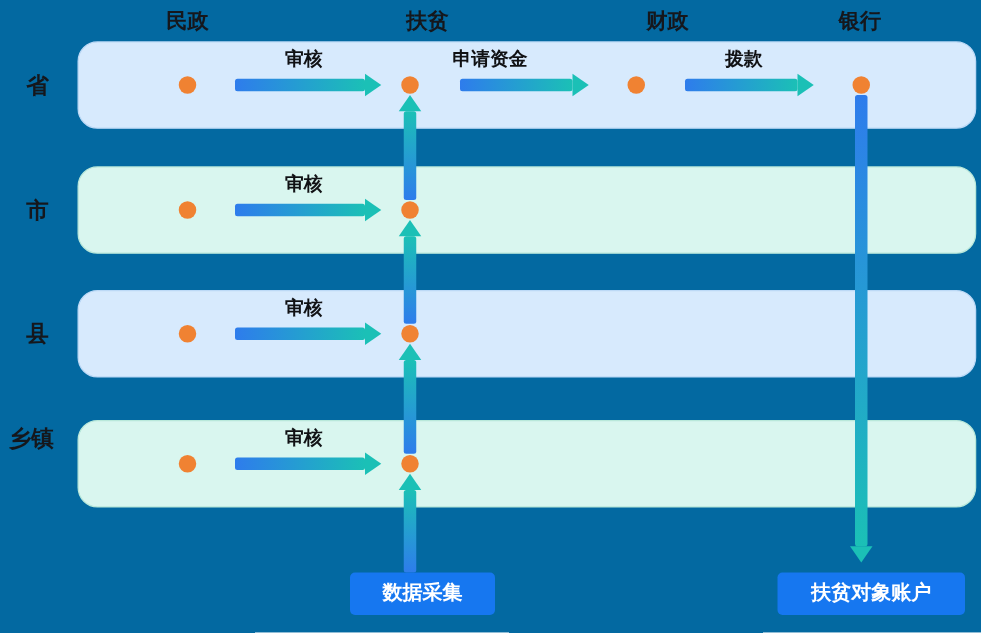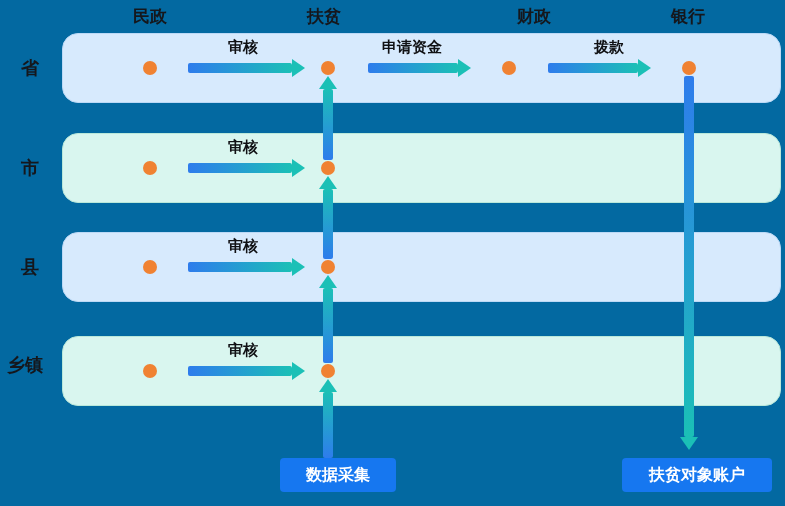--- a/index.html
+++ b/index.html
@@ -107,28 +107,28 @@
     box-sizing: border-box;
     white-space: nowrap;
   }
 </style>
 </head>
 <body>
 
 <div class="canvas">
 
   <div class="col-header" style="left:150px">民政</div>
-  <div class="col-header" style="left:324px">扶贫</div>
+  <div class="col-header" style="left:342px">扶贫</div>
   <div class="col-header" style="left:534px">财政</div>
   <div class="col-header" style="left:688px">银行</div>
 
   <div class="row-label" style="left:30px; top:68px">省</div>
   <div class="row-label" style="left:30px; top:168px">市</div>
   <div class="row-label" style="left:30px; top:267px">县</div>
-  <div class="row-label" style="left:25px; top:365px">乡镇</div>
+  <div class="row-label" style="left:25px; top:351px">乡镇</div>
 
   <div class="lane lane-blue" style="top:33px"></div>
   <div class="lane lane-mint" style="top:133px"></div>
   <div class="lane lane-blue" style="top:232px"></div>
   <div class="lane lane-mint" style="top:336px"></div>
 
   <div class="v-shaft-up" style="left:323px; top:89px; height:71px"></div>
   <div class="v-head-up" style="left:319px; top:76px"></div>
 
   <div class="v-shaft-up" style="left:323px; top:189px; height:70px"></div>
@@ -154,25 +154,25 @@
   <div class="h-shaft" style="left:188px; top:262px; width:104px"></div>
   <div class="h-head" style="left:292px; top:258px"></div>
   <div class="arrow-label" style="left:243px; top:237px">审核</div>
 
   <div class="h-shaft" style="left:188px; top:366px; width:104px"></div>
   <div class="h-head" style="left:292px; top:362px"></div>
   <div class="arrow-label" style="left:243px; top:341px">审核</div>
 
   <div class="h-shaft" style="left:368px; top:63px; width:90px"></div>
   <div class="h-head" style="left:458px; top:59px"></div>
-  <div class="arrow-label" style="left:412px; top:38px">申请资金</div>
+  <div class="arrow-label" style="left:392px; top:38px">申请资金</div>
 
   <div class="h-shaft" style="left:548px; top:63px; width:90px"></div>
   <div class="h-head" style="left:638px; top:59px"></div>
-  <div class="arrow-label" style="left:609px; top:38px">拨款</div>
+  <div class="arrow-label" style="left:595px; top:38px">拨款</div>
 
   <div class="dot" style="left:150px; top:68px"></div>
   <div class="dot" style="left:328px; top:68px"></div>
   <div class="dot" style="left:509px; top:68px"></div>
   <div class="dot" style="left:689px; top:68px"></div>
 
   <div class="dot" style="left:150px; top:168px"></div>
   <div class="dot" style="left:328px; top:168px"></div>
 
   <div class="dot" style="left:150px; top:267px"></div>

